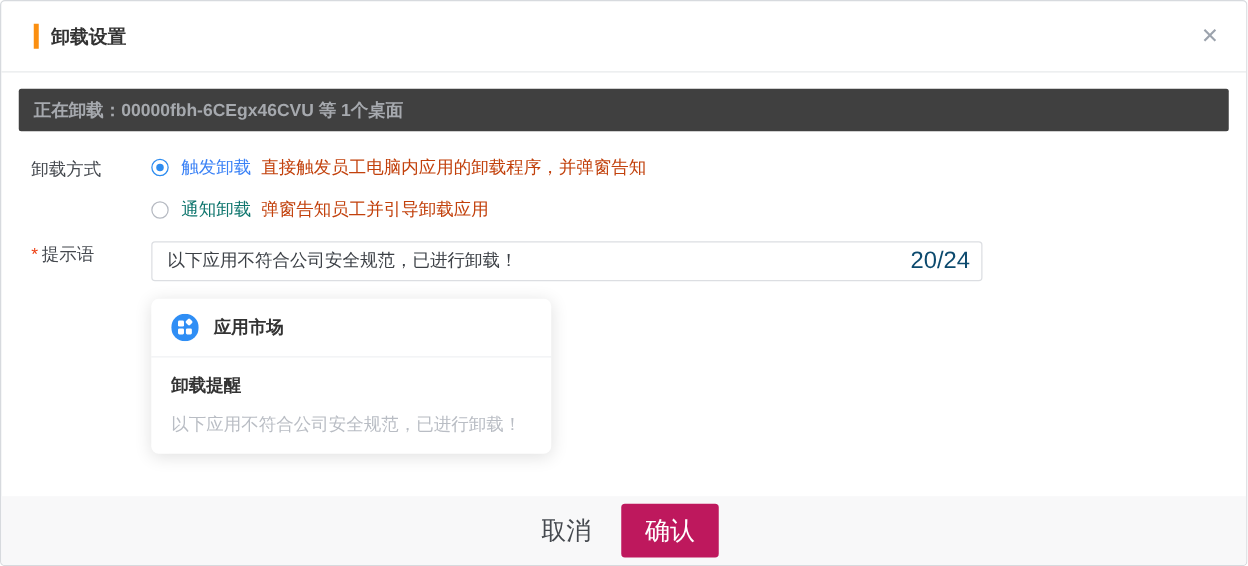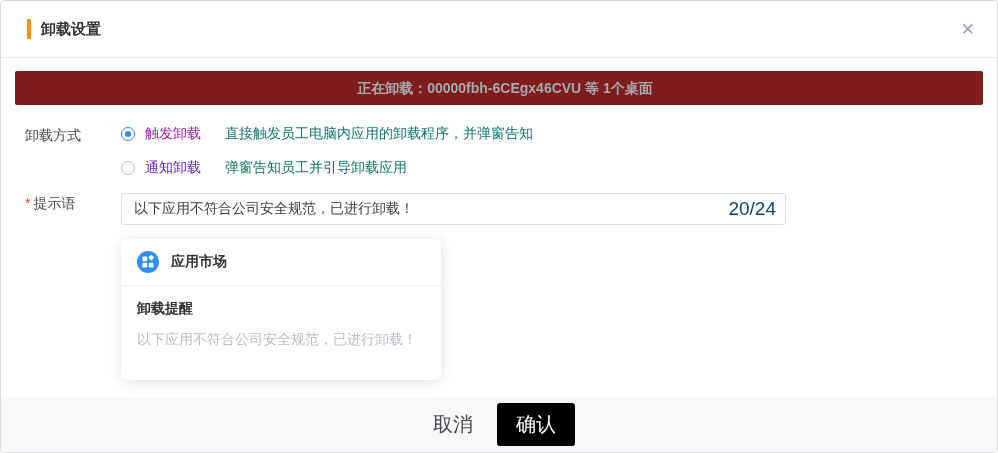--- a/index.html
+++ b/index.html
@@ -48,27 +48,26 @@
     color: #9ca3ad;
     cursor: pointer;
     line-height: 1;
   }
   
   .dialog-body { padding: 0 14px; }
   .info-bar {
     margin-top: 13px;
     height: 34px;
     line-height: 34px;
-    background: #7f1d1d;
+    background: #404040;
     border-radius: 2px;
     padding-left: 12px;
     font-weight: bold;
     color: #a6a9ae;
     font-size: 14px;
-    text-align: center;
   }
   .form-row { display: flex; align-items: flex-start; padding-left: 10px; }
   .form-row.method { margin-top: 20px; }
   .form-row.prompt { margin-top: 16px; }
   .form-label {
     width: 96px;
     flex: 0 0 96px;
     line-height: 18px;
     color: #45494f;
     padding-top: 1px;
@@ -88,23 +87,23 @@
   .radio.checked { border-color: #2d8cf0; }
   .radio.checked::after {
     content: "";
     position: absolute;
     left: 50%; top: 50%;
     width: 6px; height: 6px;
     border-radius: 50%;
     background: #2d8cf0;
     transform: translate(-50%, -50%);
   }
-  .radio-label { margin-left: 10px; color: #6d28d9; }
-  .radio-label.selected { color: #a21caf; }
-  .radio-desc { margin-left: 24px; color: #0f766e; }
+  .radio-label { margin-left: 10px; color: #0f766e; }
+  .radio-label.selected { color: #3b82f6; }
+  .radio-desc { margin-left: 8px; color: #c2410c; }
   .input-wrap {
     position: relative;
     width: 665px;
   }
   .input-wrap input {
     width: 100%;
     height: 32px;
     border: 1px solid #dcdee2;
     border-radius: 3px;
     padding: 0 56px 0 12px;
@@ -131,21 +130,21 @@
     box-shadow: 0 2px 14px rgba(0,0,0,0.12);
   }
   .card-header {
     display: flex;
     align-items: center;
     padding: 12px 16px;
     border-bottom: 1px solid #f0f1f3;
   }
   .app-icon { width: 22px; height: 22px; flex: 0 0 22px; }
   .app-name { margin-left: 12px; font-weight: bold; color: #333; }
-  .card-body { padding: 14px 16px 31px; }
+  .card-body { padding: 14px 16px 14px; }
   .card-title { font-weight: bold; color: #333; }
   .card-message { margin-top: 13px; color: #b9bdc4; }
   
   .dialog-footer {
     position: absolute;
     left: 0; right: 0; bottom: 0;
     height: 55px;
     background: #f8f8f9;
     display: flex;
     align-items: center;
@@ -154,21 +153,21 @@
   .btn {
     font-size: 20px;
     font-family: inherit;
     cursor: pointer;
     border: none;
     background: transparent;
   }
   .btn-cancel { color: #45494f; padding: 8px 10px; }
   .btn-confirm {
     margin-left: 14px;
-    background: #000000;
+    background: #be185d;
     color: #fff;
     padding: 8px 19px;
     border-radius: 3px;
   }
 </style>
 </head>
 <body>
 
 <div class="dialog">
 

